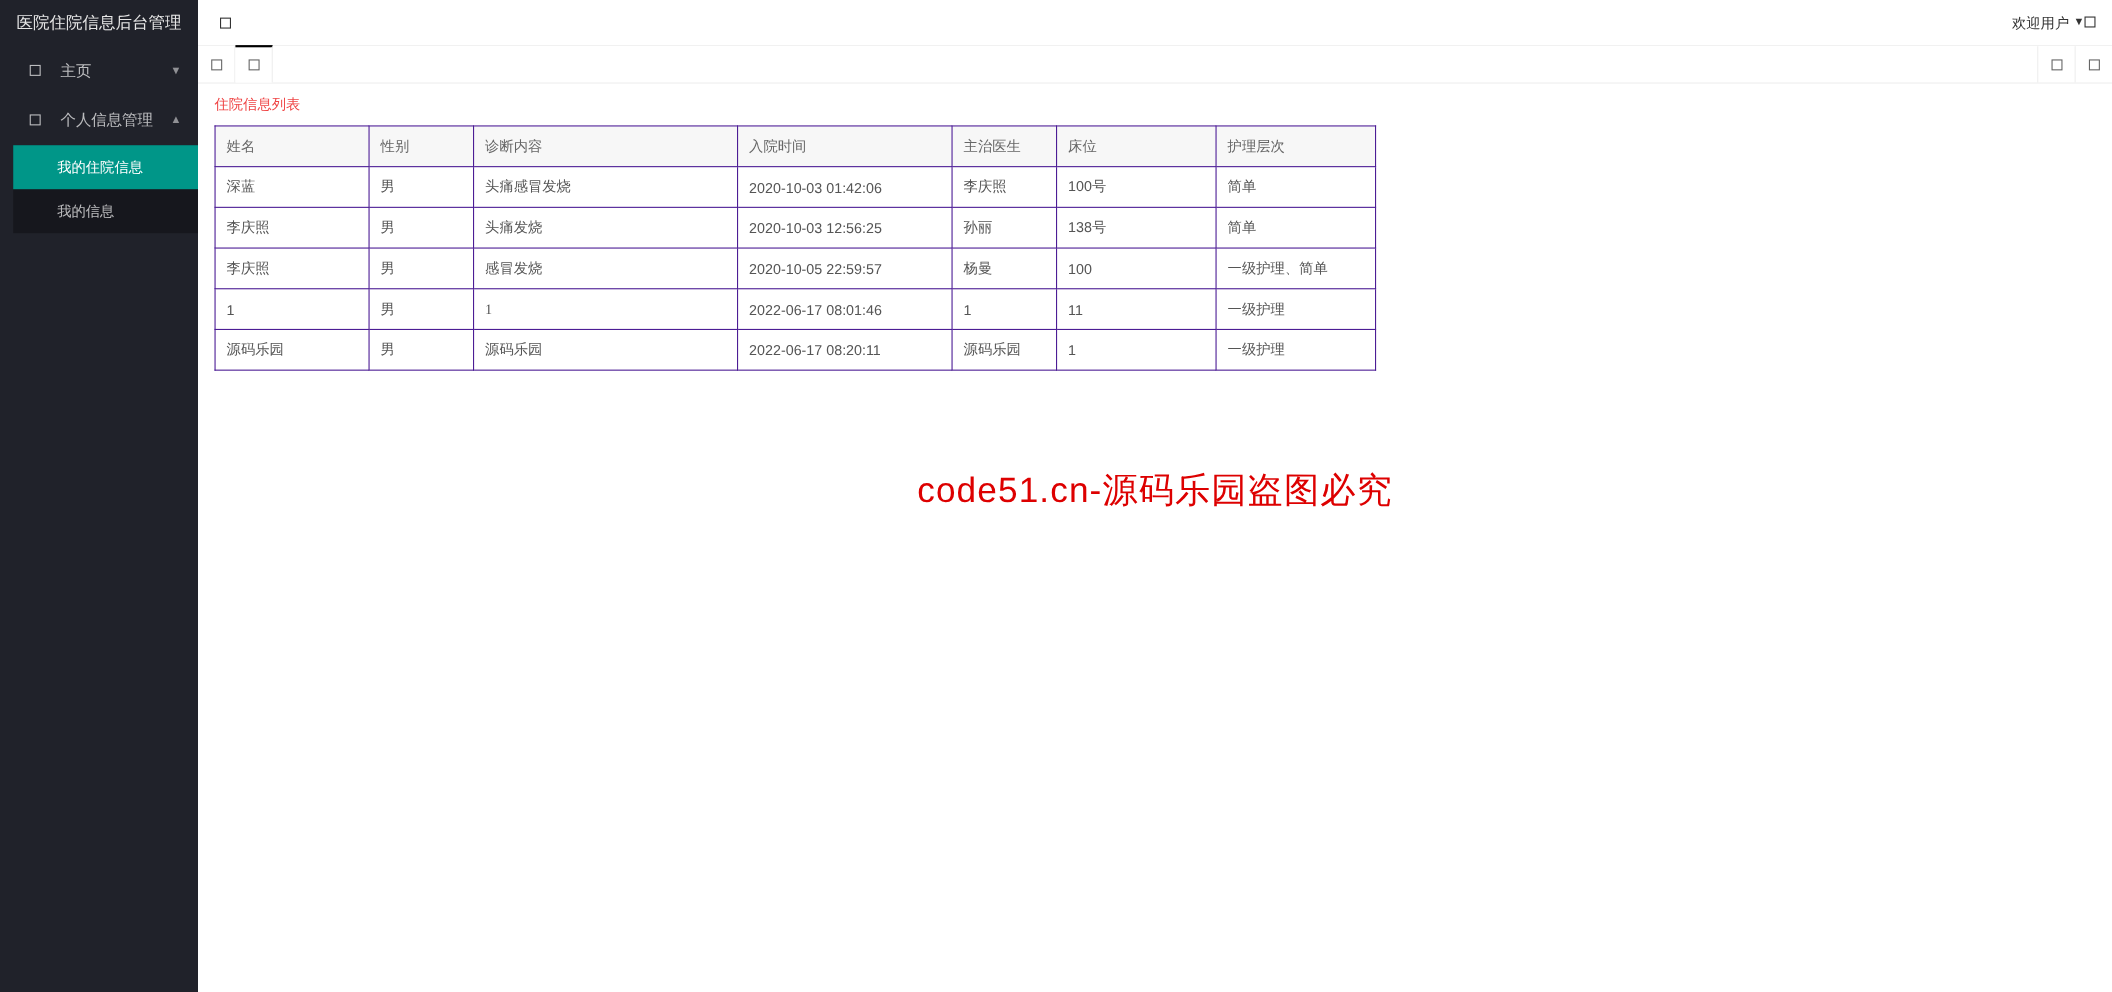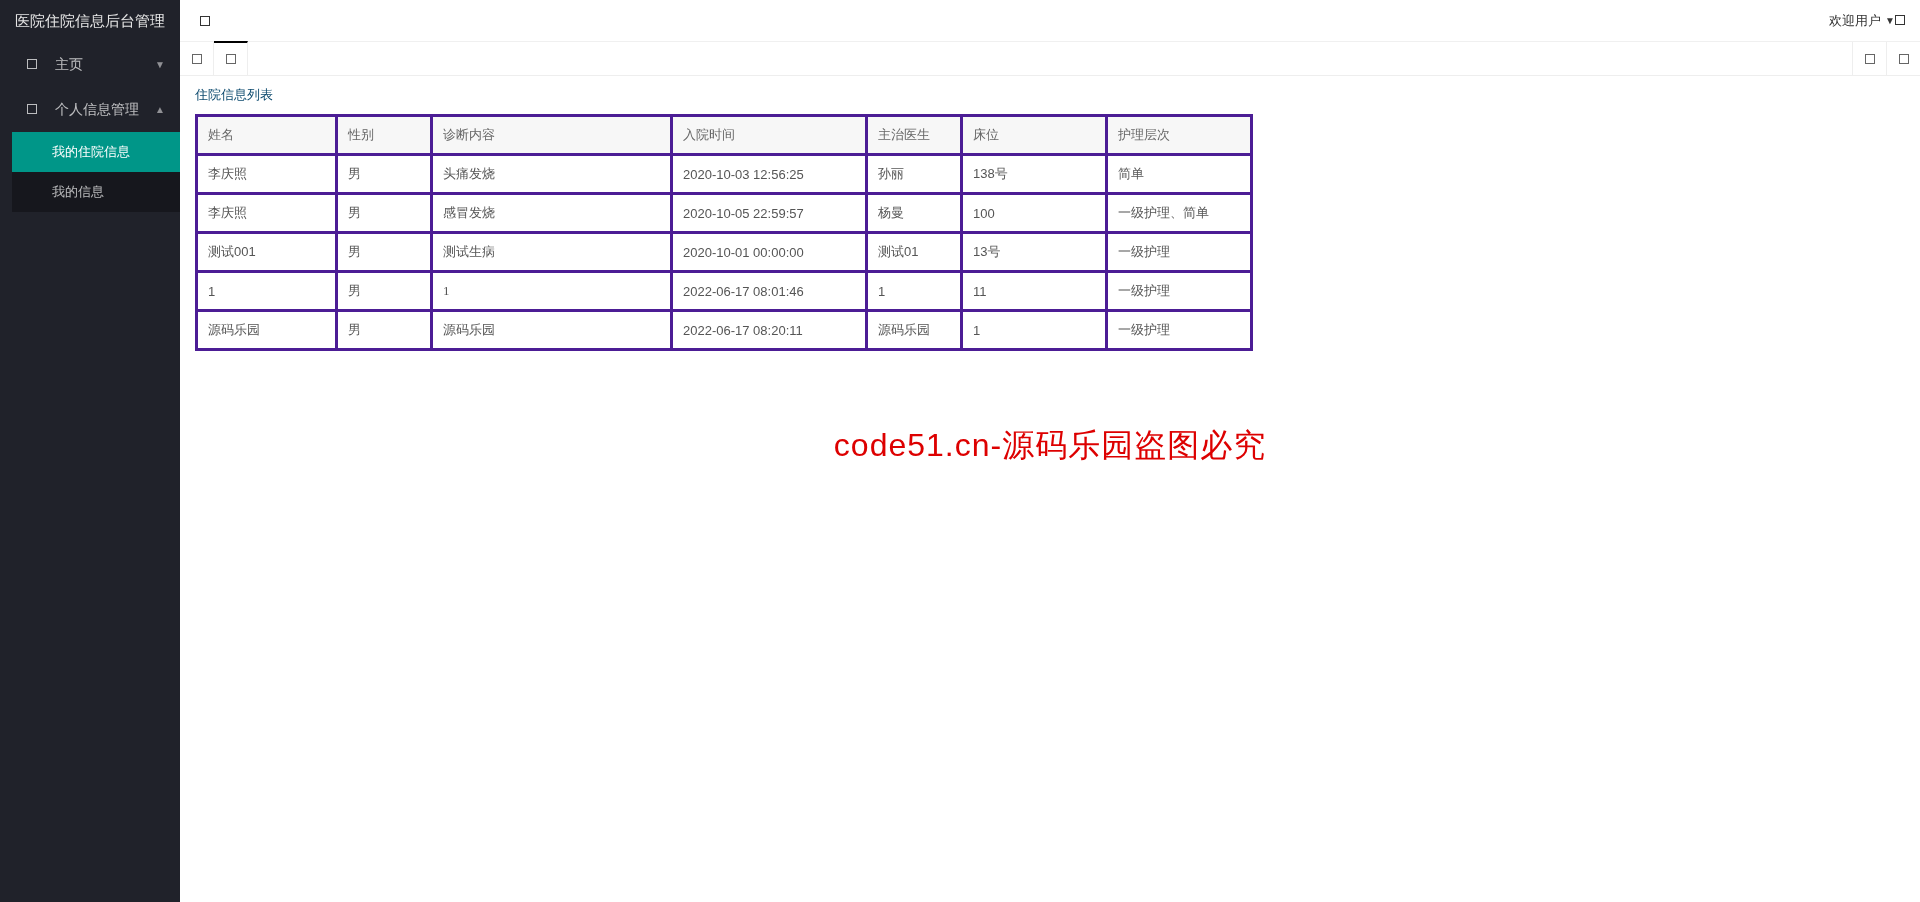--- a/index.html
+++ b/index.html
@@ -33,24 +33,24 @@
 
 .tabs-bar { height: 34px; border-bottom: 1px solid #eee; display: flex; align-items: stretch; background: #fff; position: relative; }
 .tabs-left { display: flex; }
 .tab { display: flex; align-items: center; justify-content: center; width: 34px; border-right: 1px solid #eee; font-size: 13px; cursor: pointer; color: #666; }
 .tab.active { border-top: 2px solid #000; background: #fff; position: relative; top: -1px; height: calc(100% + 1px); }
 .tabs-right { margin-left: auto; display: flex; }
 .tab-ctrl { width: 34px; display: flex; align-items: center; justify-content: center; border-left: 1px solid #eee; cursor: pointer; color: #666; font-size: 13px; }
 
 
 .content { flex: 1; overflow: auto; position: relative; }
-.section-title { padding: 10px 15px; font-size: 13px; color: #0c4a6e; }
+.section-title { padding: 10px 15px; font-size: 13px; color: #ef4444; }
 .table-wrap { padding: 0 15px 15px; }
 table { border-collapse: collapse; border: 1px solid #e6e6e6; table-layout: fixed; }
-th, td { border: 3px solid #4c1d95; padding: 9px 10px; text-align: left; font-size: 13px; color: #555; overflow: hidden; text-overflow: ellipsis; white-space: nowrap; }
+th, td { border: 1px solid #4c1d95; padding: 9px 10px; text-align: left; font-size: 13px; color: #555; overflow: hidden; text-overflow: ellipsis; white-space: nowrap; }
 th { background: #f7f7f7; font-weight: 400; color: #666; }
 
 .col-name { width: 140px; }
 .col-gender { width: 95px; }
 .col-diag { width: 240px; font-family: Liberation Serif, serif; }
 .col-time { width: 195px; }
 .col-doctor { width: 95px; }
 .col-bed { width: 145px; }
 .col-level { width: 145px; }
 
@@ -131,45 +131,45 @@
               <th class="col-gender">性别</th>
               <th class="col-diag">诊断内容</th>
               <th class="col-time">入院时间</th>
               <th class="col-doctor">主治医生</th>
               <th class="col-bed">床位</th>
               <th class="col-level">护理层次</th>
             </tr>
           </thead>
           <tbody id="tbody">
               <tr>
+                <td class="col-name">深蓝</td>
+                <td class="col-gender">男</td>
+                <td class="col-diag">头痛感冒发烧</td>
+                <td class="col-time">2020-10-03 01:42:06</td>
+                <td class="col-doctor">李庆照</td>
+                <td class="col-bed">100号</td>
+                <td class="col-level">简单</td>
+              </tr>
+              <tr>
                 <td class="col-name">李庆照</td>
                 <td class="col-gender">男</td>
                 <td class="col-diag">头痛发烧</td>
                 <td class="col-time">2020-10-03 12:56:25</td>
                 <td class="col-doctor">孙丽</td>
                 <td class="col-bed">138号</td>
                 <td class="col-level">简单</td>
               </tr>
               <tr>
                 <td class="col-name">李庆照</td>
                 <td class="col-gender">男</td>
                 <td class="col-diag">感冒发烧</td>
                 <td class="col-time">2020-10-05 22:59:57</td>
                 <td class="col-doctor">杨曼</td>
                 <td class="col-bed">100</td>
                 <td class="col-level">一级护理、简单</td>
-              </tr>
-              <tr>
-                <td class="col-name">测试001</td>
-                <td class="col-gender">男</td>
-                <td class="col-diag">测试生病</td>
-                <td class="col-time">2020-10-01 00:00:00</td>
-                <td class="col-doctor">测试01</td>
-                <td class="col-bed">13号</td>
-                <td class="col-level">一级护理</td>
               </tr>
               <tr>
                 <td class="col-name">1</td>
                 <td class="col-gender">男</td>
                 <td class="col-diag">1</td>
                 <td class="col-time">2022-06-17 08:01:46</td>
                 <td class="col-doctor">1</td>
                 <td class="col-bed">11</td>
                 <td class="col-level">一级护理</td>
               </tr>

